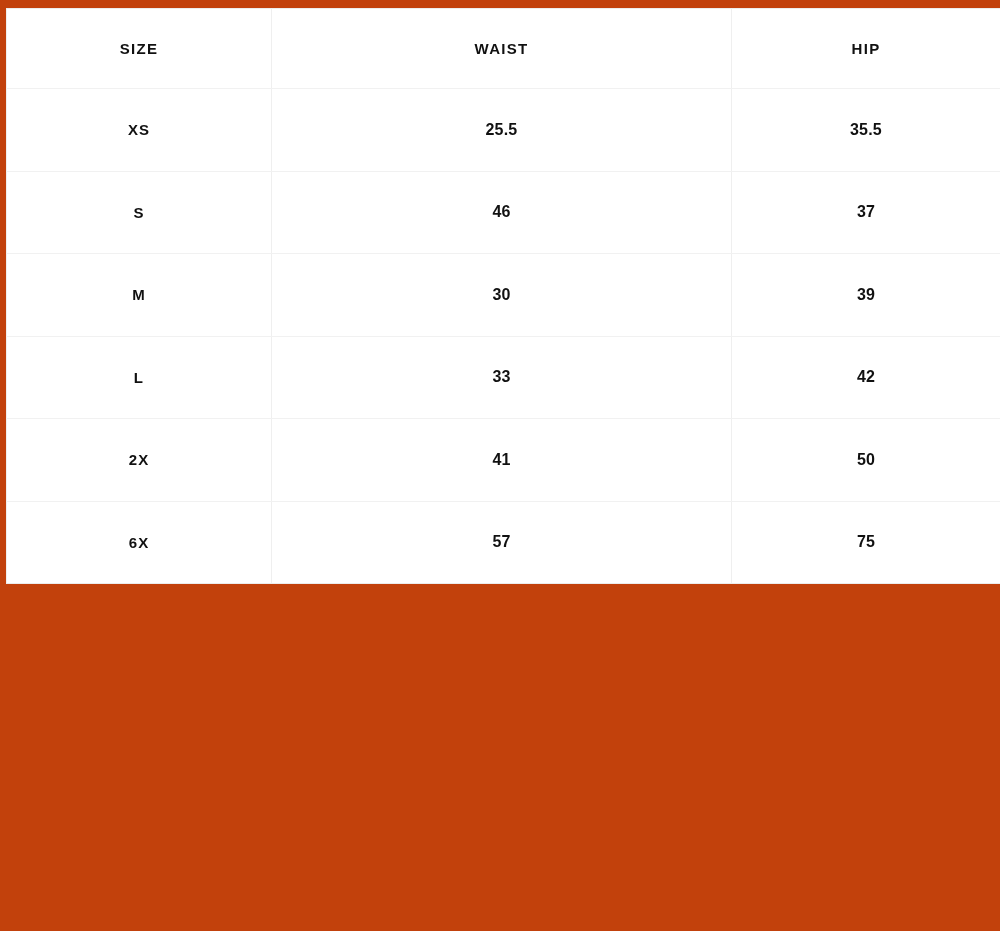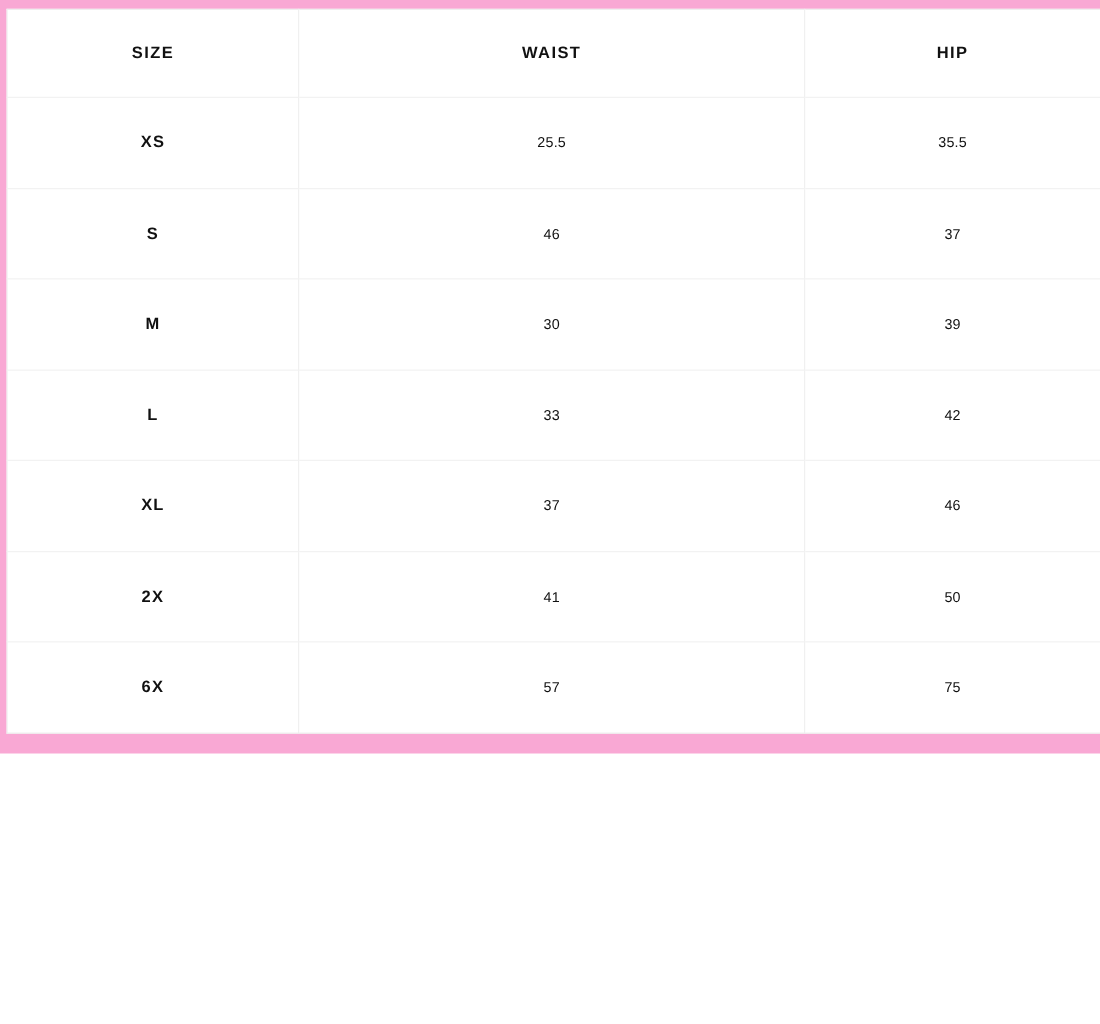--- a/index.html
+++ b/index.html
@@ -9,22 +9,22 @@
     padding: 0;
     width: 1000px;
     height: 931px;
     background: #ffffff;
     font-family: "Liberation Sans", sans-serif;
     -webkit-font-smoothing: antialiased;
   }
 
   #size-chart-wrapper {
     width: 1000px;
-    height: 685px;
-    background: #f9a8d4;
+    height: 931px;
+    background: #c2410c;
     padding: 8px 0 19px 6px;
   }
 
   table.size-chart {
     width: 994px;
     border-collapse: collapse;
     table-layout: fixed;
     background: #ffffff;
   }
 
@@ -47,22 +47,22 @@
     height: 80px;
     font-size: 15px;
     font-weight: bold;
     letter-spacing: 1.3px;
     text-transform: uppercase;
     border-top-color: #ededed;
   }
 
   table.size-chart tbody td {
     height: 82.5px;
-    font-size: 13px;
-    font-weight: normal;
+    font-size: 16px;
+    font-weight: bold;
     letter-spacing: 0.2px;
   }
 
   table.size-chart tbody td.size-cell {
     font-size: 15px;
     font-weight: bold;
     letter-spacing: 1.1px;
   }
 
   table.size-chart tbody tr:last-child td {
@@ -101,25 +101,20 @@
         <td class="size-cell">M</td>
         <td>30</td>
         <td>39</td>
       </tr>
       <tr>
         <td class="size-cell">L</td>
         <td>33</td>
         <td>42</td>
       </tr>
       <tr>
-        <td class="size-cell">XL</td>
-        <td>37</td>
-        <td>46</td>
-      </tr>
-      <tr>
         <td class="size-cell">2X</td>
         <td>41</td>
         <td>50</td>
       </tr>
       <tr>
         <td class="size-cell">6X</td>
         <td>57</td>
         <td>75</td>
       </tr>
     </tbody>

